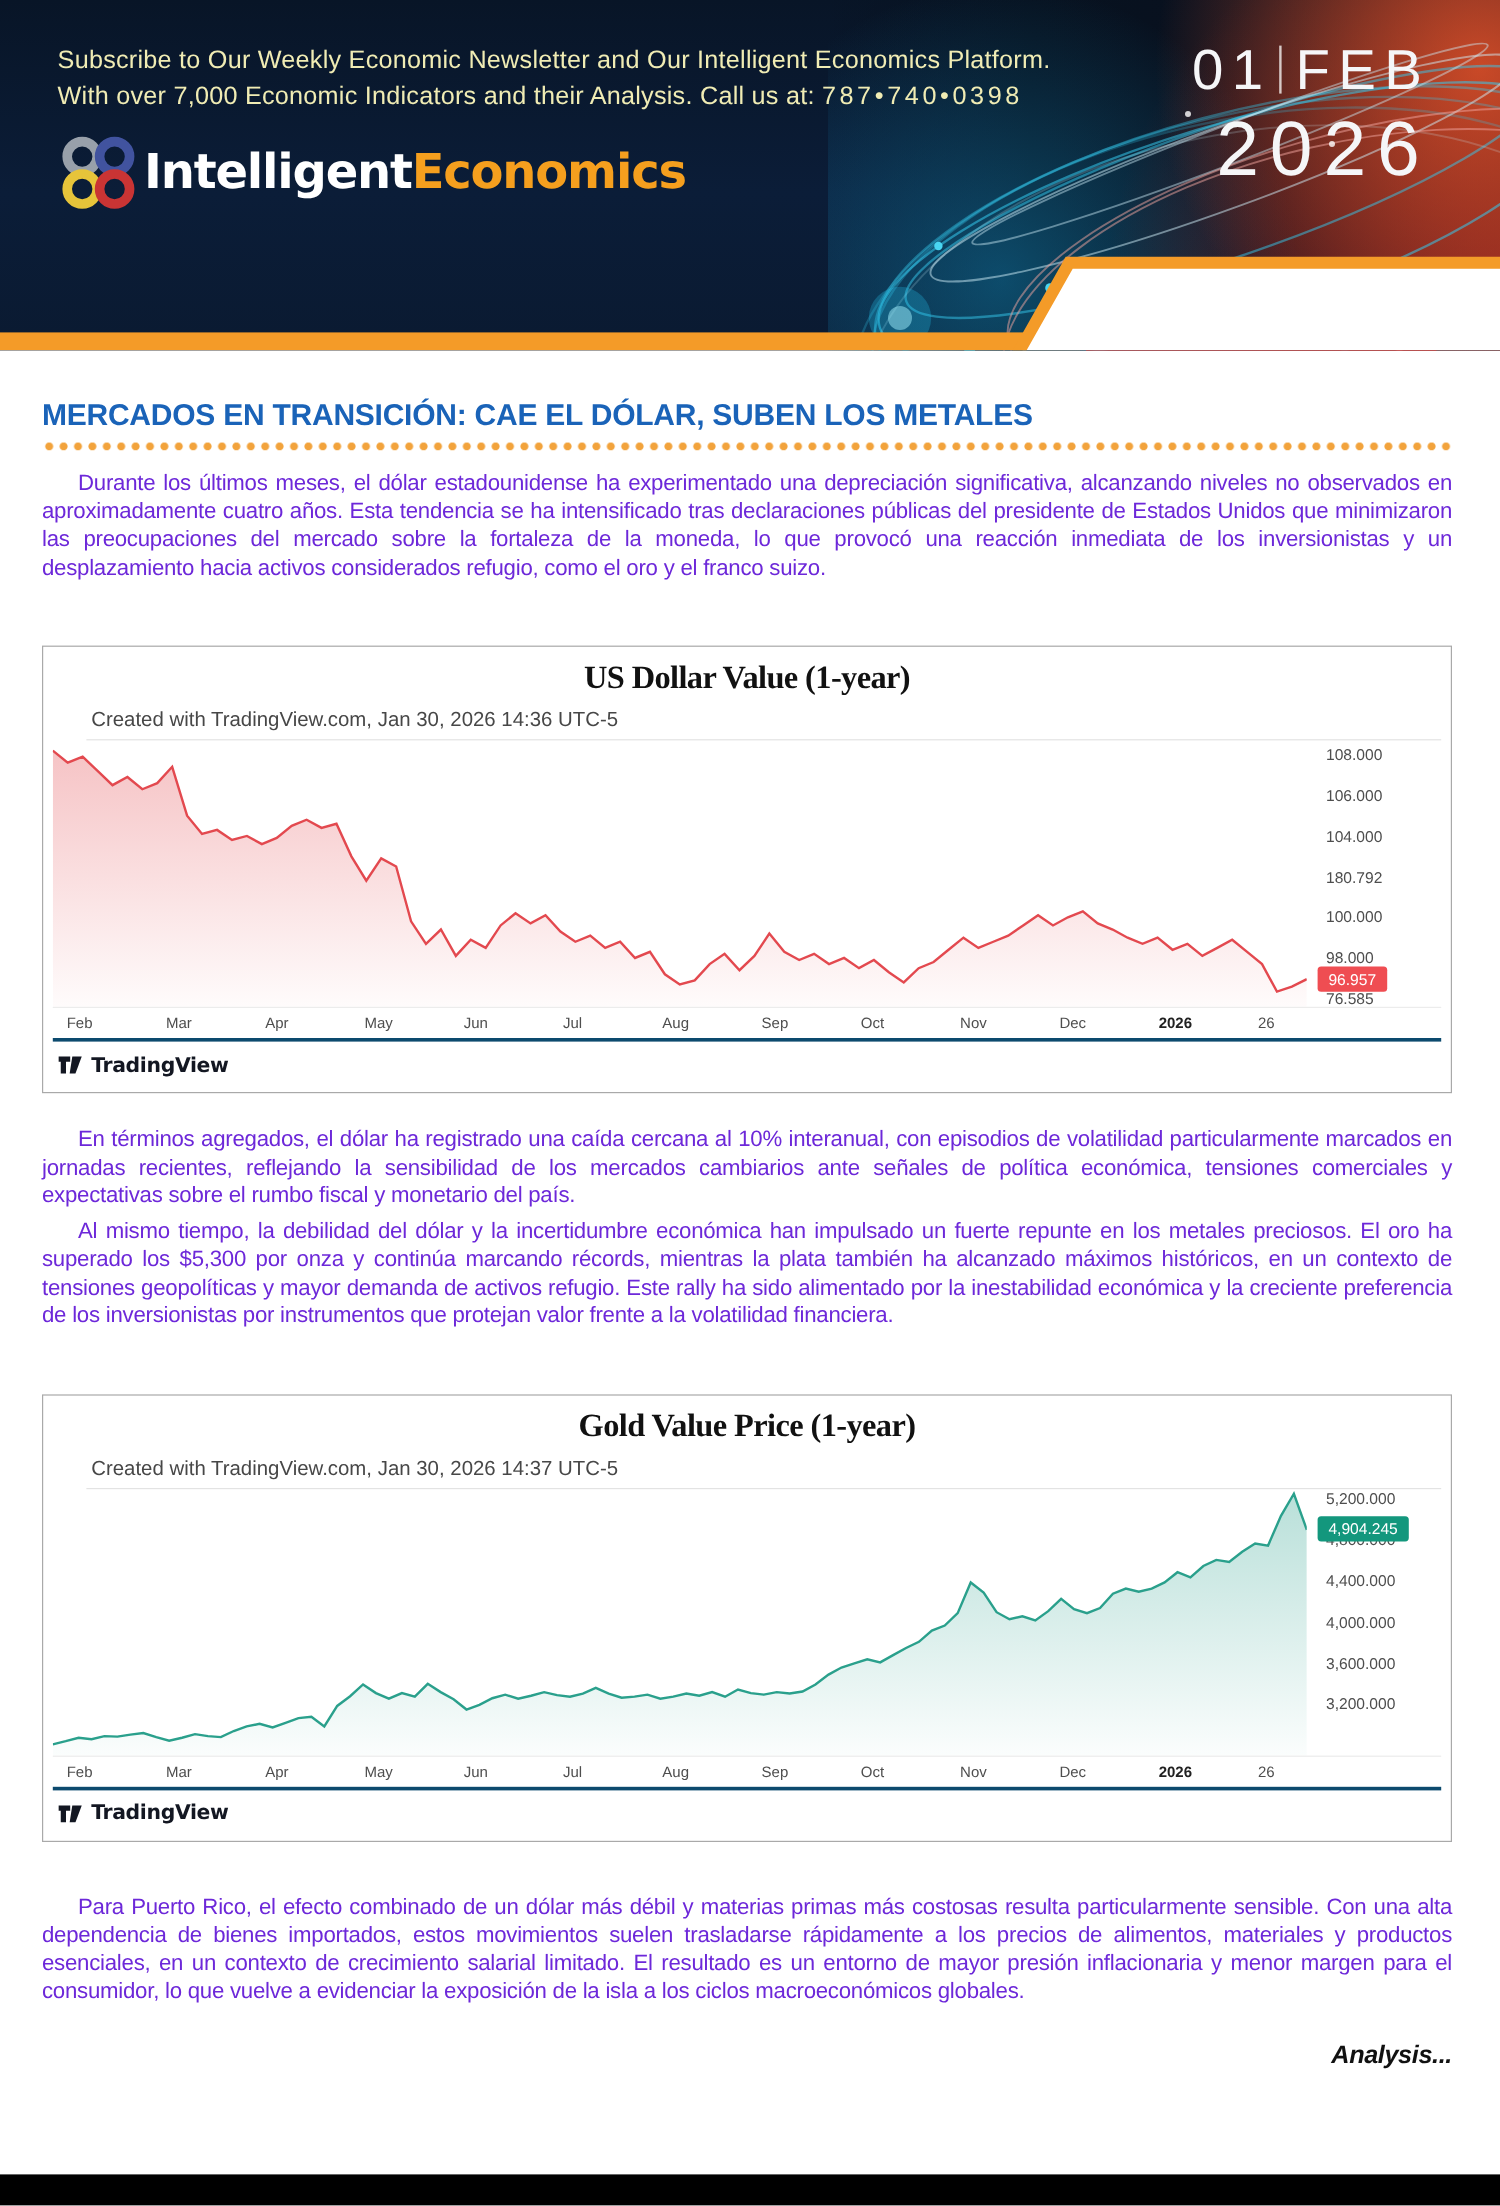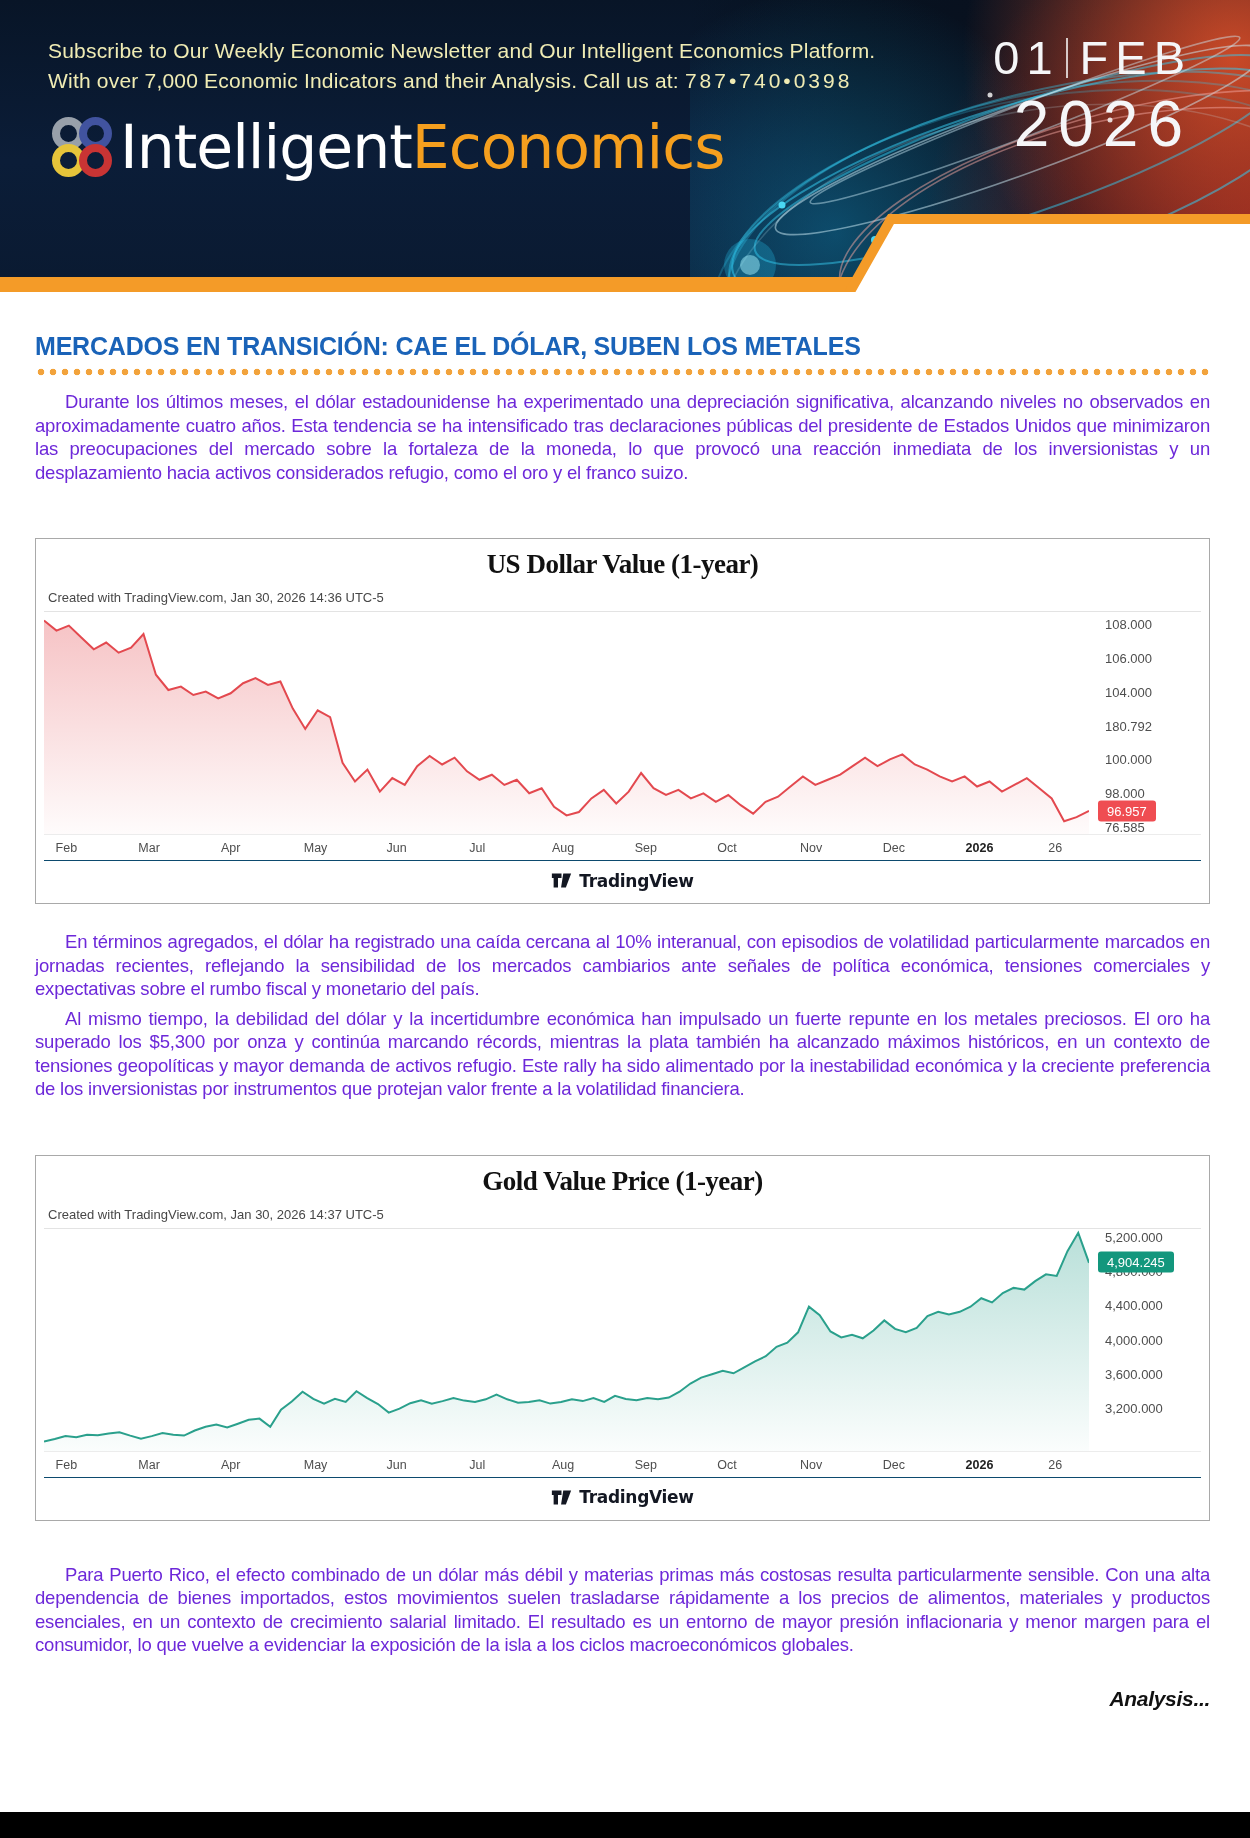--- a/index.html
+++ b/index.html
@@ -12,21 +12,21 @@
     background:
       radial-gradient(circle at 97% 14%, rgba(236,86,42,.8), rgba(236,86,42,0) 42%),
       radial-gradient(circle at 103% 62%, rgba(196,42,30,.65), rgba(196,42,30,0) 55%),
       radial-gradient(circle at 26% 58%, rgba(22,168,226,.38), rgba(22,168,226,0) 52%),
       linear-gradient(90deg, rgba(8,21,39,0) 0%, #071220 30%, #0a0e1c 100%); }
   .hero-art svg { position:absolute; inset:0; }
   .sub-block { position:absolute; left:48px; top:36px; color:#f0ecb4; font-size:21px; line-height:30px; letter-spacing:.2px; }
   .sub-block .phone { letter-spacing:3px; }
   .logo-row { position:absolute; left:50px; top:112px; display:flex; align-items:center; }
   .logo-mark { margin-right:6px; }
-  .logo-text { font-family:"DejaVu Sans", sans-serif; font-size:60px; letter-spacing:-1px; }
+  .logo-text { font-family:"DejaVu Sans", sans-serif; font-size:40px; letter-spacing:-1px;font-weight:bold; }
   .logo-w1 { color:#ffffff; }
   .logo-w2 { color:#f59f1e; }
   .report-title { position:absolute; left:48px; top:296px; color:#fff; font-size:55px; font-weight:bold; letter-spacing:-1.5px; }
   .date-block { position:absolute; right:58px; top:30px; text-align:right; color:#f5f6f8; }
   .date-line1 { display:flex; justify-content:flex-end; align-items:center; font-size:47px; letter-spacing:7px; font-weight:400; }
   .date-sep { width:2px; height:40px; background:rgba(255,255,255,.75); margin:0 12px 0 6px; }
   .date-year { font-size:64px; letter-spacing:9px; font-weight:400; margin-top:2px; }
   .subscriber-banner { position:absolute; left:905px; top:266px; width:292px; height:31px; background:#e8231c; color:#ffffff;
     display:flex; align-items:center; justify-content:center; font-size:20px; font-weight:bold; letter-spacing:.3px; }
   .hero-bottom-svg { position:absolute; left:0; bottom:0; width:1250px; height:403px; pointer-events:none; }
@@ -38,31 +38,31 @@
   
   .content { padding:0 40px 0 35px; }
   .section-heading { margin-top:40px; color:#1a63b8; font-size:25px; font-weight:bold; letter-spacing:-.2px; }
   .dotline { margin-top:7px; height:8px; background-image:radial-gradient(circle, #f2a33c 3px, rgba(242,163,60,0) 3.6px); background-size:12px 8px; background-repeat:repeat-x; }
   .body-text { margin-top:14px; font-size:18.5px; line-height:23.5px; text-align:justify; text-indent:30px; color:#6d28d9; letter-spacing:-.2px; }
   .body-text + .body-text { margin-top:6px; }
 
   
   .card { border:1px solid #a9a9a9; margin-top:54px; background:#fff; padding:10px 8px 0 8px; }
   .chart-title { text-align:center; font-family:"Liberation Serif", serif; font-weight:bold; font-size:27px; color:#111; letter-spacing:-.5px; }
-  .attr { margin-top:10px; padding:0 4px 6px 4px; font-size:13px; color:#474747; border-bottom:1px solid #e3e3e3; }
+  .attr { margin-top:10px; padding:0 4px 6px 4px; font-size:17px; color:#474747; border-bottom:1px solid #e3e3e3;margin-left:28px; }
   .plot-row { display:flex; height:222px; }
   .plot-area { flex:1; position:relative; }
   .plot-svg { width:100%; height:100%; display:block; }
   .yaxis { width:112px; position:relative; font-size:13px; color:#4e4e4e; }
   .ytick { position:absolute; left:16px; transform:translateY(-50%); white-space:nowrap; }
   .price-badge { position:absolute; left:9px; transform:translateY(-50%); color:#fff; font-size:13px; padding:3px 9px; border-radius:3px; z-index:2; white-space:nowrap; }
   .xaxis { position:relative; height:26px; font-size:12.5px; color:#4e4e4e; border-top:1px solid #ececec; }
   .xtick { position:absolute; top:6px; }
   .xtick.bold { font-weight:bold; color:#222; }
-  .tv-row { display:flex; align-items:center; padding:9px 4px 12px 4px; border-top:1px solid #0c4a6e;justify-content:center; }
+  .tv-row { display:flex; align-items:center; padding:9px 4px 12px 4px; border-top:3px solid #0c4a6e; }
   .tv-mark { margin-right:7px; }
   .tv-text { font-family:"DejaVu Sans", sans-serif; font-weight:bold; font-size:17px; color:#131722; letter-spacing:-.3px; }
 
   .continue { margin-top:30px; text-align:right; font-style:italic; font-weight:bold; font-size:21px; color:#111; letter-spacing:-.3px; }
   .footer-bar { position:absolute; left:0; bottom:0; width:100%; height:26px; background:#000; }
 </style>
 </head>
 <body>
 
 <div class="page">

